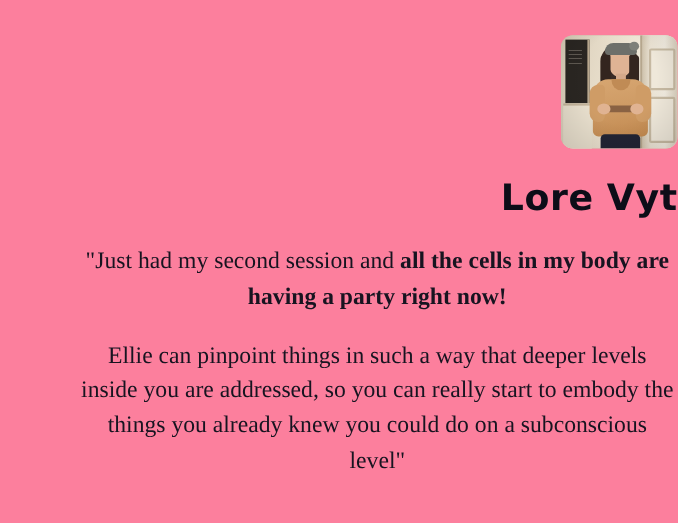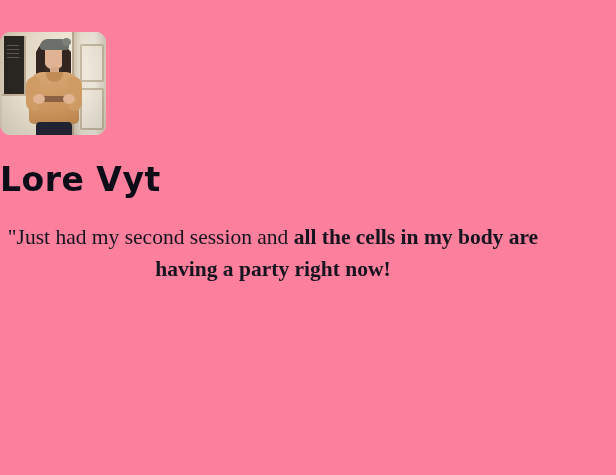--- a/index.html
+++ b/index.html
@@ -13,21 +13,21 @@
     font-family: "Liberation Serif", serif;
     overflow: hidden;
   }
   .card {
     position: relative;
     width: 616px;
     height: 475px;
     background: #fc7f9d;
     display: flex;
     flex-direction: column;
-    align-items: flex-start;
+    align-items: flex-end;
   }
 
   
   .avatar-wrap {
     margin-top: 32px;
     width: 106px;
     height: 103px;
     border-radius: 11px;
     overflow: hidden;
     position: relative;
@@ -215,15 +215,16 @@
     <span class="ph ph-hand-l"></span>
     <span class="ph ph-hand-r"></span>
     <span class="ph ph-pants"></span>
     <span class="ph ph-shadow"></span>
   </div>
 
   <div class="name">Lore Vyt</div>
 
   <div class="quote-block">
     <p class="quote-lead"><span>"Just had my second session and </span><b>all the cells in my body are having a party right now!</b></p>
+    <p class="quote-body">Ellie can pinpoint things in such a way that deeper levels inside you are addressed, so you can really start to embody the things you already knew you could do on a subconscious level"</p>
   </div>
 
 </div>
 
 </body></html>

